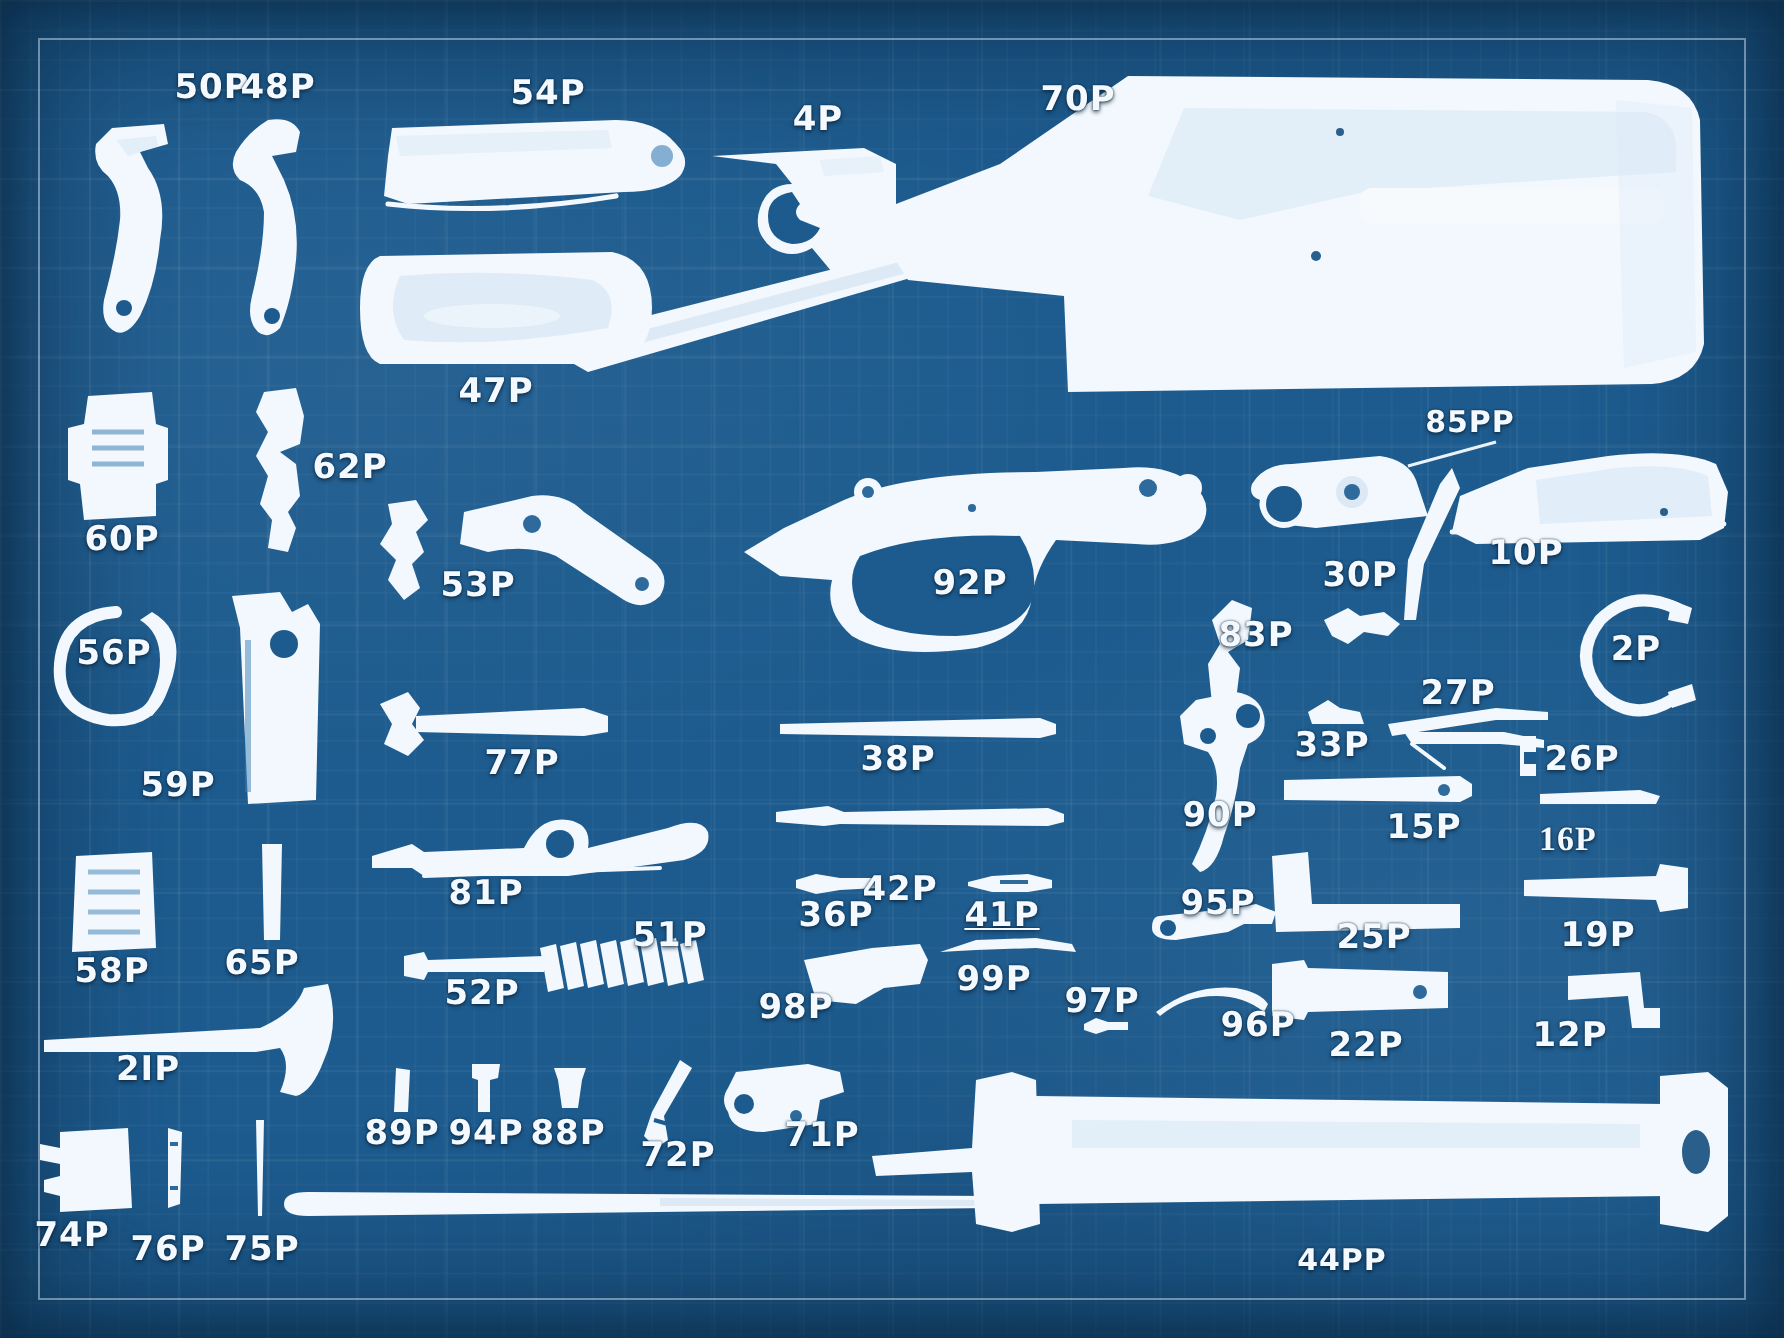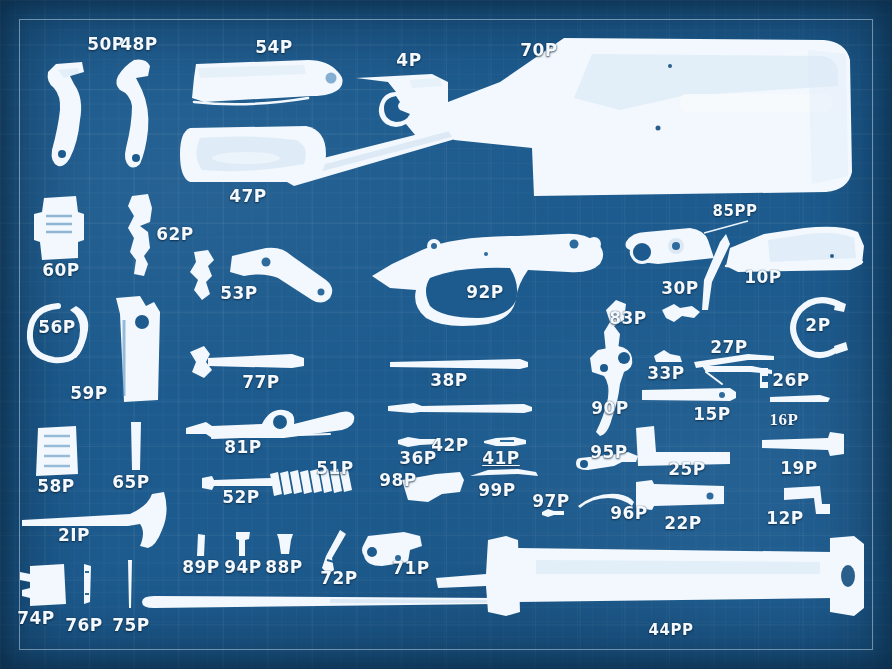--- a/index.html
+++ b/index.html
@@ -516,21 +516,21 @@
       <div class="lbl" style="left: 450px; top: 445px;">42P</div>
       <div class="lbl" style="left: 243px; top: 447px;">81P</div>
       <div class="lbl" style="left: 418px; top: 458px;">36P</div>
       <div class="lbl" style="left: 501px; top: 458px; text-decoration: underline;">41P</div>
       <div class="lbl" style="left: 335px; top: 468px;">51P</div>
       <div class="lbl" style="left: 687px; top: 469px;">25P</div>
       <div class="lbl" style="left: 799px; top: 468px;">19P</div>
       <div class="lbl" style="left: 56px; top: 486px;">58P</div>
       <div class="lbl" style="left: 131px; top: 482px;">65P</div>
       <div class="lbl" style="left: 609px; top: 452px;">95P</div>
-      <div class="lbl" style="left: 398px; top: 480px;">98P</div>
+      <div class="lbl" style="left: 398px; top: 504px;">98P</div>
       <div class="lbl" style="left: 497px; top: 490px;">99P</div>
       <div class="lbl" style="left: 241px; top: 497px;">52P</div>
       <div class="lbl" style="left: 551px; top: 501px;">97P</div>
       <div class="lbl" style="left: 604px; top: 513px; margin-left: 25px;">96P</div>
       <div class="lbl" style="left: 683px; top: 523px;">22P</div>
       <div class="lbl" style="left: 785px; top: 518px;">12P</div>
       <div class="lbl" style="left: 74px; top: 535px;">2IP</div>
       <div class="lbl" style="left: 201px; top: 567px;">89P</div>
       <div class="lbl" style="left: 243px; top: 567px;">94P</div>
       <div class="lbl" style="left: 284px; top: 567px;">88P</div>

